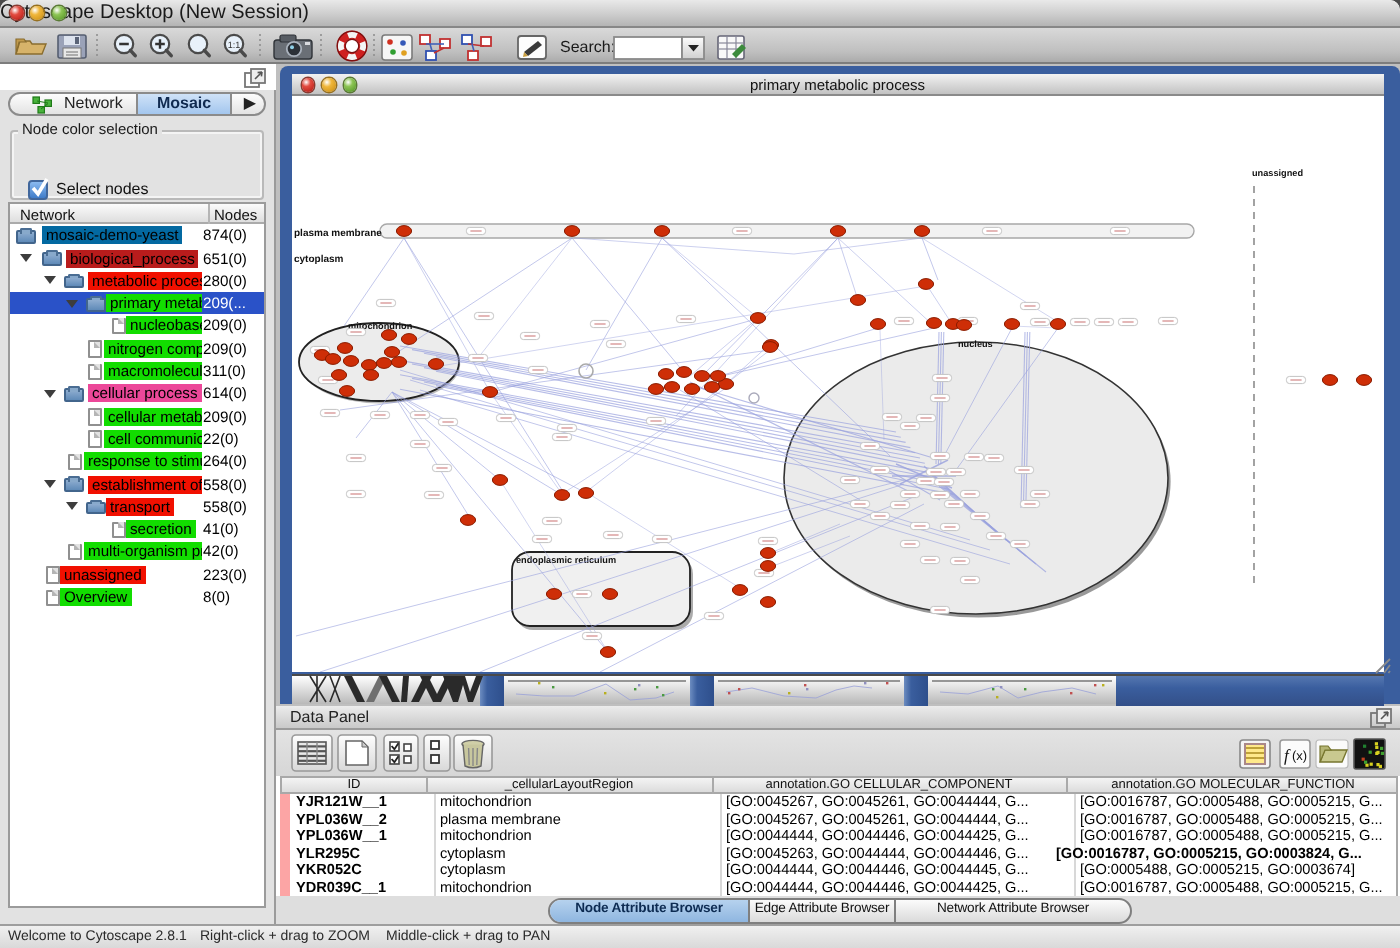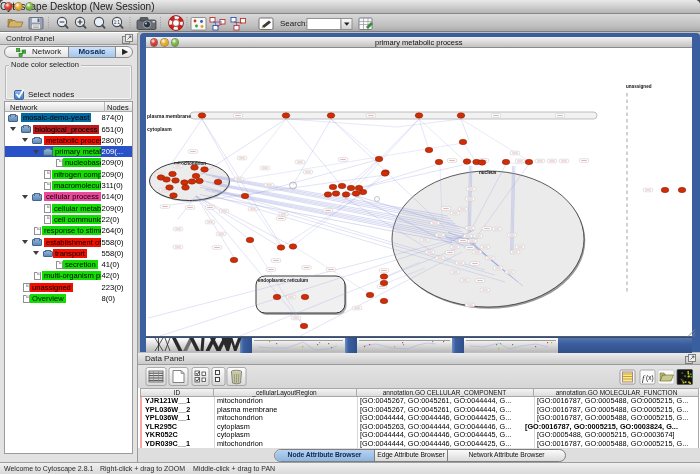--- a/index.html
+++ b/index.html
@@ -34,21 +34,21 @@
 #ititle{left:146px;top:36.5px;width:545.5px;height:11.5px;background:linear-gradient(#f2f2f2,#c2c2c2);border-bottom:1px solid #8a8a8a;text-align:center;font-size:7.5px;color:#111;line-height:11px}
 .ilight{position:absolute;top:39px;width:6.8px;height:6.8px;border-radius:50%}
 #icanvas{left:146px;top:48px;width:545.5px;height:288px;background:#fff}
 #bstrip{left:146px;top:336.5px;width:545.5px;height:15px;background:linear-gradient(#ffffff,#b9b9b9);border-top:1px solid #4a4a4a}
 .bblock{position:absolute;top:0;height:15px;background:linear-gradient(90deg,#6c8cc0,#3a5e9e 30%,#2e4f8c)}
 #bblue{position:absolute;left:412px;top:0;width:133.5px;height:15px;background:linear-gradient(#5577b0,#3a5e9e 40%,#334f88)}
 #dp-head{left:138px;top:352.5px;width:562px;height:12.5px;background:linear-gradient(#ececec,#c9c9c9);border-bottom:1px solid #9b9b9b;font-size:8px;color:#222;line-height:12px;padding-left:7px}
 #dp-tool{left:138px;top:365px;width:562px;height:23px;background:linear-gradient(#e3e3e3,#d6d6d6)}
 #dtable-head{left:140px;top:388px;width:559px;height:9px;background:linear-gradient(#f4f4f4,#dcdcdc);border:1px solid #a8a8a8;font-size:6.5px;color:#111}
 #dtable-head span{position:absolute;top:0;line-height:8px}
-#dtable-body{left:140px;top:397px;width:559px;height:51px;background:#fff;border-left:2px solid #fca5a5;border-right:1px solid #a8a8a8}
+#dtable-body{left:140px;top:397px;width:559px;height:51px;background:#fff;border-left:5px solid #fca5a5;border-right:1px solid #a8a8a8}
 .drow{position:absolute;left:0;width:559px;height:8.5px;font-size:7.3px;line-height:8.5px;white-space:nowrap;color:#000}
 .dcol{position:absolute;top:0;overflow:hidden}
 #dp-low{left:138px;top:448px;width:562px;height:14px;background:#dedede}
 #dtabs{left:274px;top:449px;width:292px;height:12.5px;border:1px solid #7f7f7f;border-radius:6.5px;background:linear-gradient(#fbfbfb,#dadada);font-size:6.8px;color:#111;letter-spacing:-0.1px}
 #dtabs .seg{position:absolute;top:0;height:10.5px;line-height:10.5px;text-align:center}
 #statusbar{left:0;top:462px;width:700px;height:12px;background:linear-gradient(#f0f0f0,#d9d9d9);border-top:1px solid #9e9e9e;font-size:7px;color:#2a2a2a}
 #statusbar span{position:absolute;top:2px}
 </style></head>
 <body>
 <div id="page">
@@ -148,21 +148,20 @@
       </defs>
       <g>
         <rect x="359" y="4" width="13" height="11.5" rx="1" fill="#f8f8f8" stroke="#667" stroke-width="0.8"></rect>
         <line x1="359" y1="7.5" x2="372" y2="7.5" stroke="#889" stroke-width="0.6"></line>
         <line x1="359" y1="10.5" x2="372" y2="10.5" stroke="#889" stroke-width="0.6"></line>
         <line x1="363.5" y1="4" x2="363.5" y2="15.5" stroke="#889" stroke-width="0.6"></line>
         <line x1="368" y1="4" x2="368" y2="15.5" stroke="#889" stroke-width="0.6"></line>
         <path d="M366 13 L371 8 L373 10 L368 15 Z" fill="#3c8a3c"></path>
       </g>
     </svg>
-<div class="abs" id="cp-head">Control Panel</div>
 <svg class="abs" style="left:122px;top:34px" width="11" height="10" viewBox="0 0 11 10">
       <rect x="0.5" y="2.5" width="7" height="7" fill="none" stroke="#777" stroke-width="0.9"></rect>
       <rect x="3.5" y="0.5" width="7" height="7" fill="#eee" stroke="#777" stroke-width="0.9"></rect>
       <path d="M5.5 5.5 L9 2 M9 2 l-2.2 0.3 M9 2 l-0.3 2.2" stroke="#555" stroke-width="0.8" fill="none"></path>
     </svg>
 <div class="abs" id="cp-bg"></div>
 <div class="abs" id="tabctl">
   <div class="seg" style="left:1px;width:61px;text-align:left;padding-left:26px">Network</div>
   <div class="seg" id="mosaic">Mosaic</div>
   <div class="seg" style="left:112px;width:16px;color:#222">▶</div>

